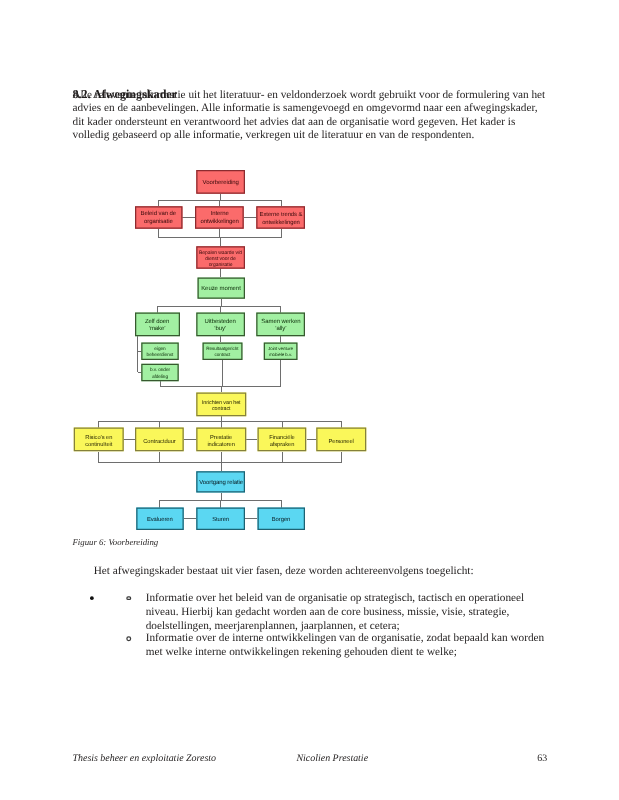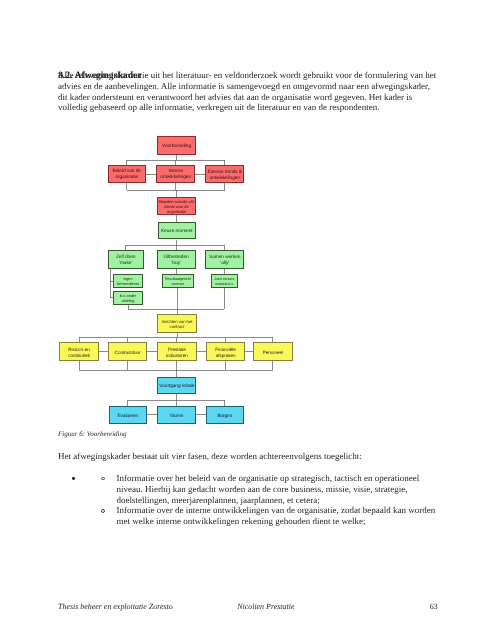--- a/index.html
+++ b/index.html
@@ -6,21 +6,21 @@
   html,body{margin:0;padding:0;}
   body{width:495px;height:640px;background:#ffffff;
        font-family:"Liberation Serif",serif;color:#221f1f;overflow:hidden;
        -webkit-font-smoothing:antialiased;text-rendering:geometricPrecision;}
   .page{position:relative;width:484px;height:640px;transform:translateZ(0);text-decoration:underline;}
 
   .h2{position:absolute;left:58px;top:70.2px;font-size:9.7px;font-weight:bold;letter-spacing:0px;}
   .para{position:absolute;font-size:9px;line-height:10.75px;color:#221f1f;}
   #intro{left:58px;top:70px;width:380px;}
   .caption{position:absolute;left:58px;top:429.8px;font-size:7.0px;font-style:italic;color:#221f1f;}
-  #lead{left:58px;top:450.8px;width:380px;}
+  #lead{left:75px;top:450.8px;width:380px;}
   .bullets{position:absolute;left:58px;top:473.0px;width:386px;font-size:9px;line-height:10.75px;}
   .b1{position:relative;padding-left:28.9px;}
   .b1 .mk{position:absolute;left:14.3px;top:4.1px;width:2.8px;height:2.8px;
           border-radius:50%;background:#111;font-size:0;overflow:hidden;color:transparent;}
   .subs{margin-top:0px;}
   .s1{position:relative;padding-left:58.6px;margin-top:0px;}
   .s1 .mk{position:absolute;left:43.1px;top:3.6px;width:1.9px;height:1.9px;
           border-radius:50%;border:0.8px solid #3a3a3a;font-size:0;overflow:hidden;color:transparent;}
   .footer{position:absolute;left:58px;top:601.6px;width:381px;font-size:7.95px;font-style:italic;color:#221f1f;}
   .footer .fl{position:absolute;left:0;white-space:nowrap;}

